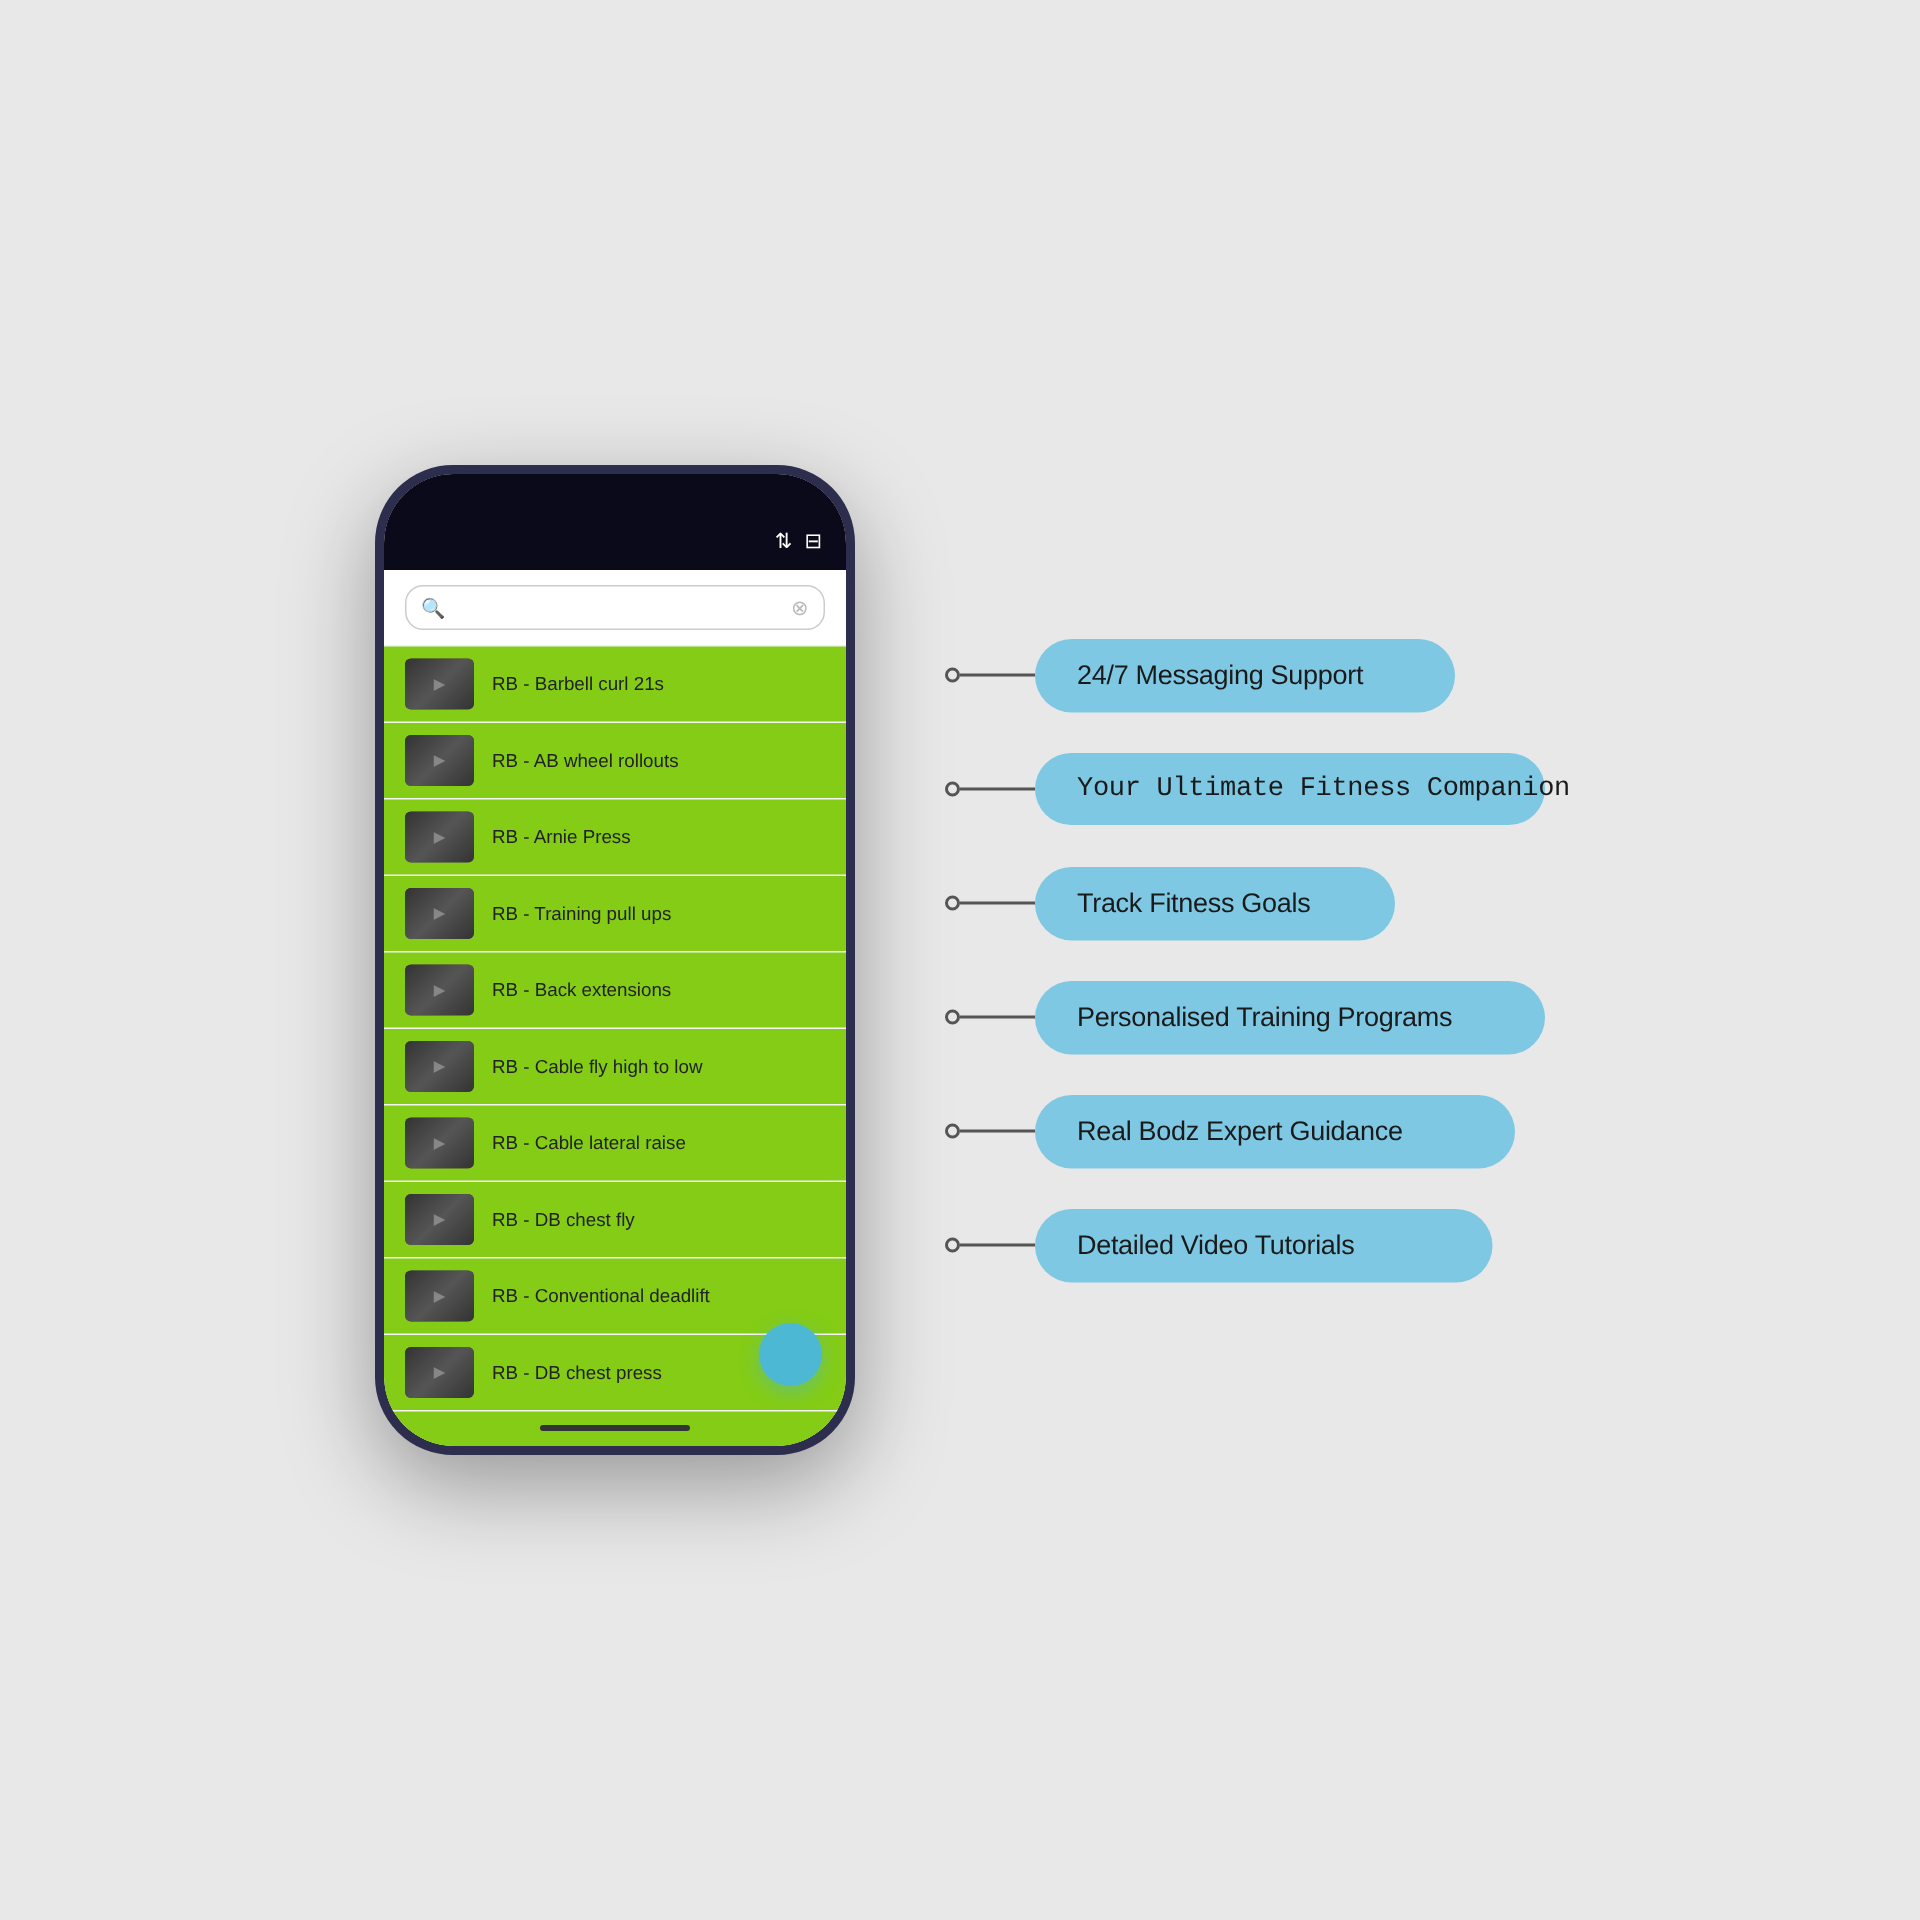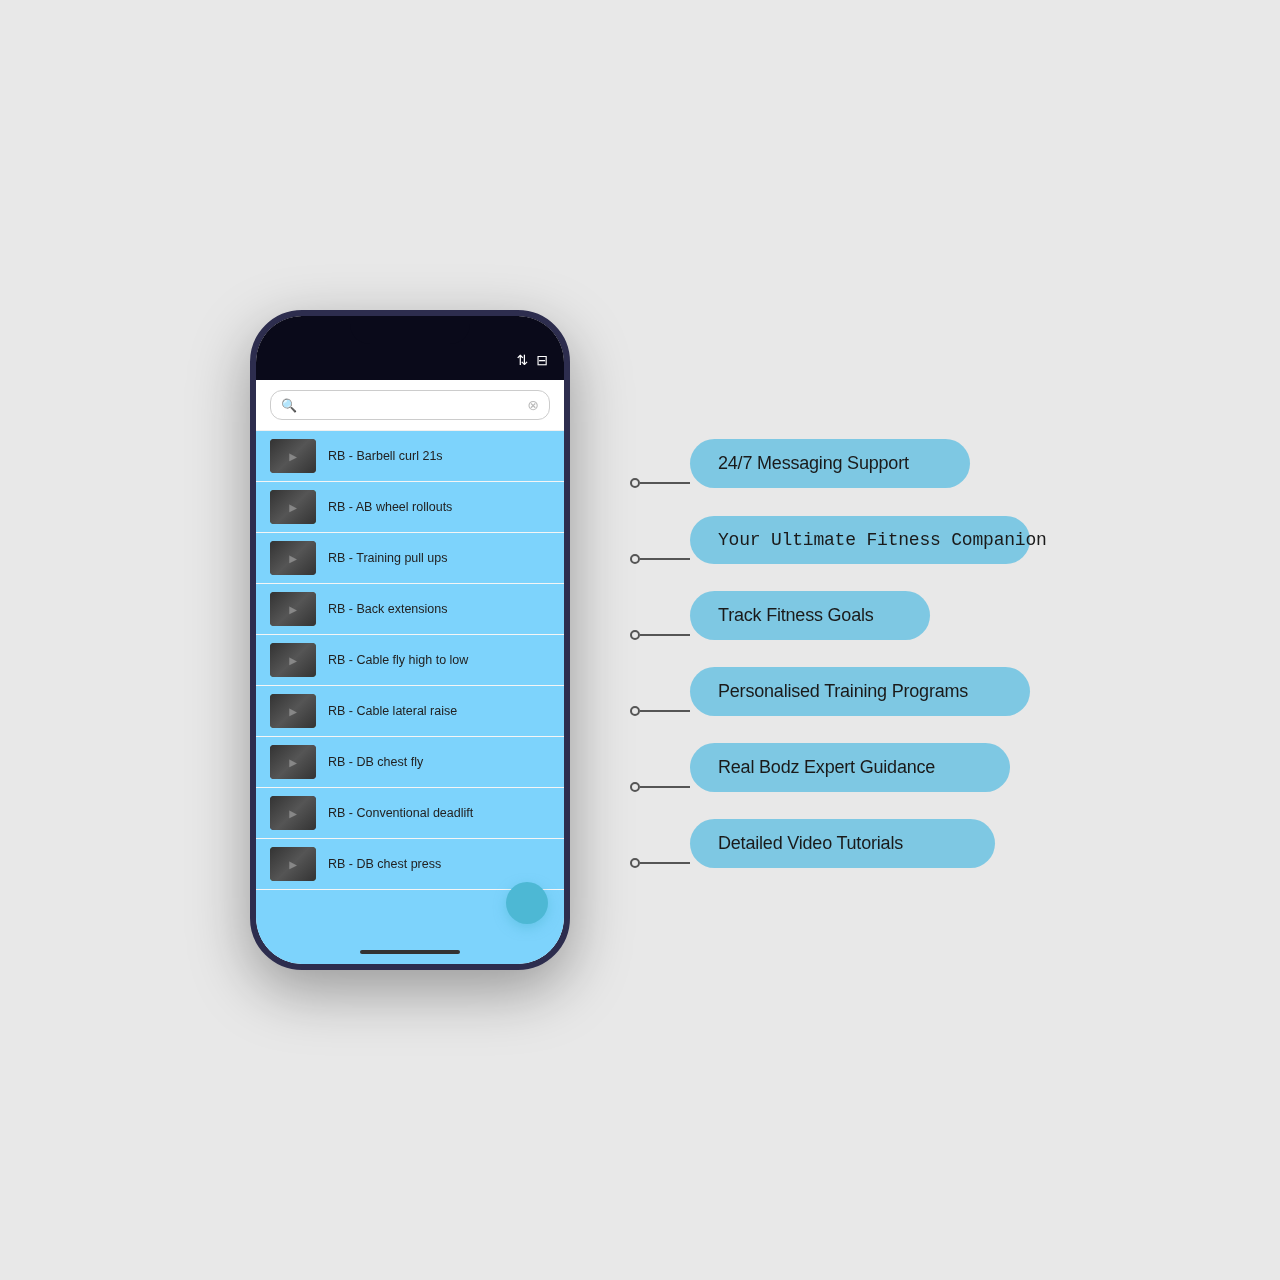--- a/index.html
+++ b/index.html
@@ -127,21 +127,21 @@
 
     .search-clear {
       color: #bbb;
       font-size: 14px;
     }
 
     
     .exercise-list {
       flex: 1;
       overflow: hidden;
-      background: #7dd3fc;
+      background: #84cc16;
     }
 
     .exercise-item {
       display: flex;
       align-items: center;
       padding: 8px 14px;
       border-bottom: 1px solid #f5f5f5;
       gap: 12px;
     }
 
@@ -233,21 +233,21 @@
     .features-panel {
       display: flex;
       flex-direction: column;
       gap: 0px;
       position: relative;
       padding-left: 60px;
     }
 
     .feature-row {
       display: flex;
-      align-items: flex-end;
+      align-items: center;
       gap: 0;
       height: 76px;
       position: relative;
     }
 
     
     .connector {
       display: flex;
       align-items: center;
       position: absolute;
@@ -324,20 +324,26 @@
             </div>
             <span class="exercise-name">RB - Barbell curl 21s</span>
           </div>
           <div class="exercise-item">
             <div class="exercise-thumb thumb-2">
               <div class="thumb-silhouette"></div>
             </div>
             <span class="exercise-name">RB - AB wheel rollouts</span>
           </div>
           <div class="exercise-item">
+            <div class="exercise-thumb thumb-3">
+              <div class="thumb-silhouette"></div>
+            </div>
+            <span class="exercise-name">RB - Arnie Press</span>
+          </div>
+          <div class="exercise-item">
             <div class="exercise-thumb thumb-4">
               <div class="thumb-silhouette"></div>
             </div>
             <span class="exercise-name">RB - Training pull ups</span>
           </div>
           <div class="exercise-item">
             <div class="exercise-thumb thumb-5">
               <div class="thumb-silhouette"></div>
             </div>
             <span class="exercise-name">RB - Back extensions</span>

